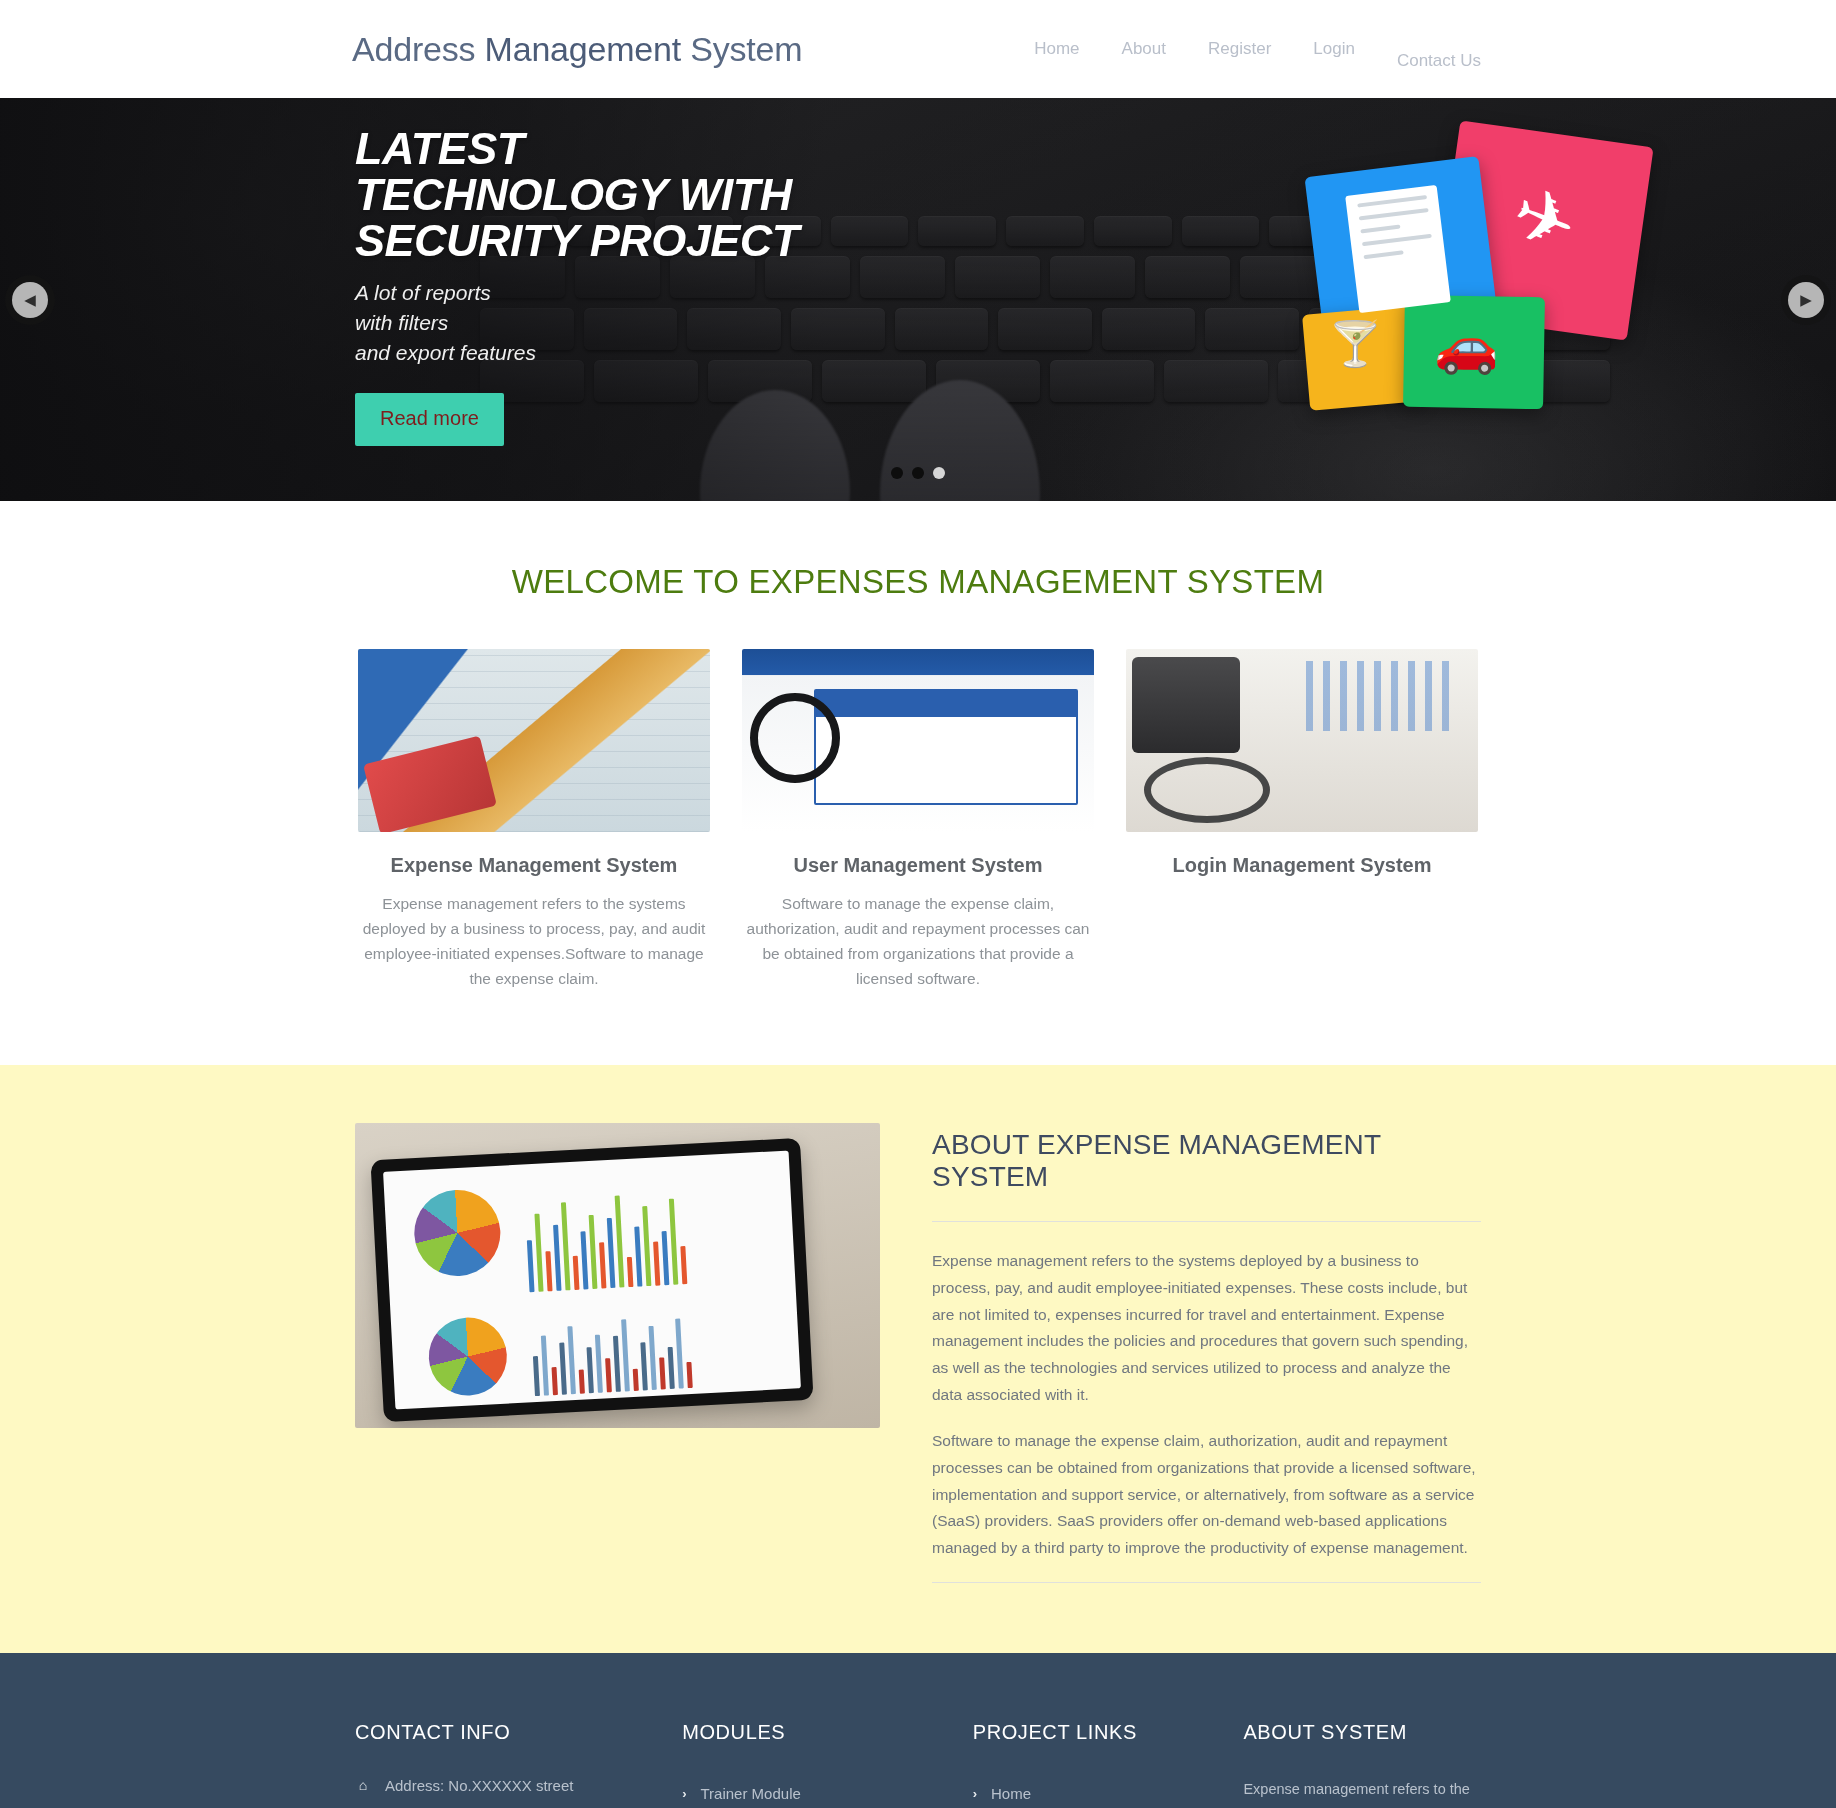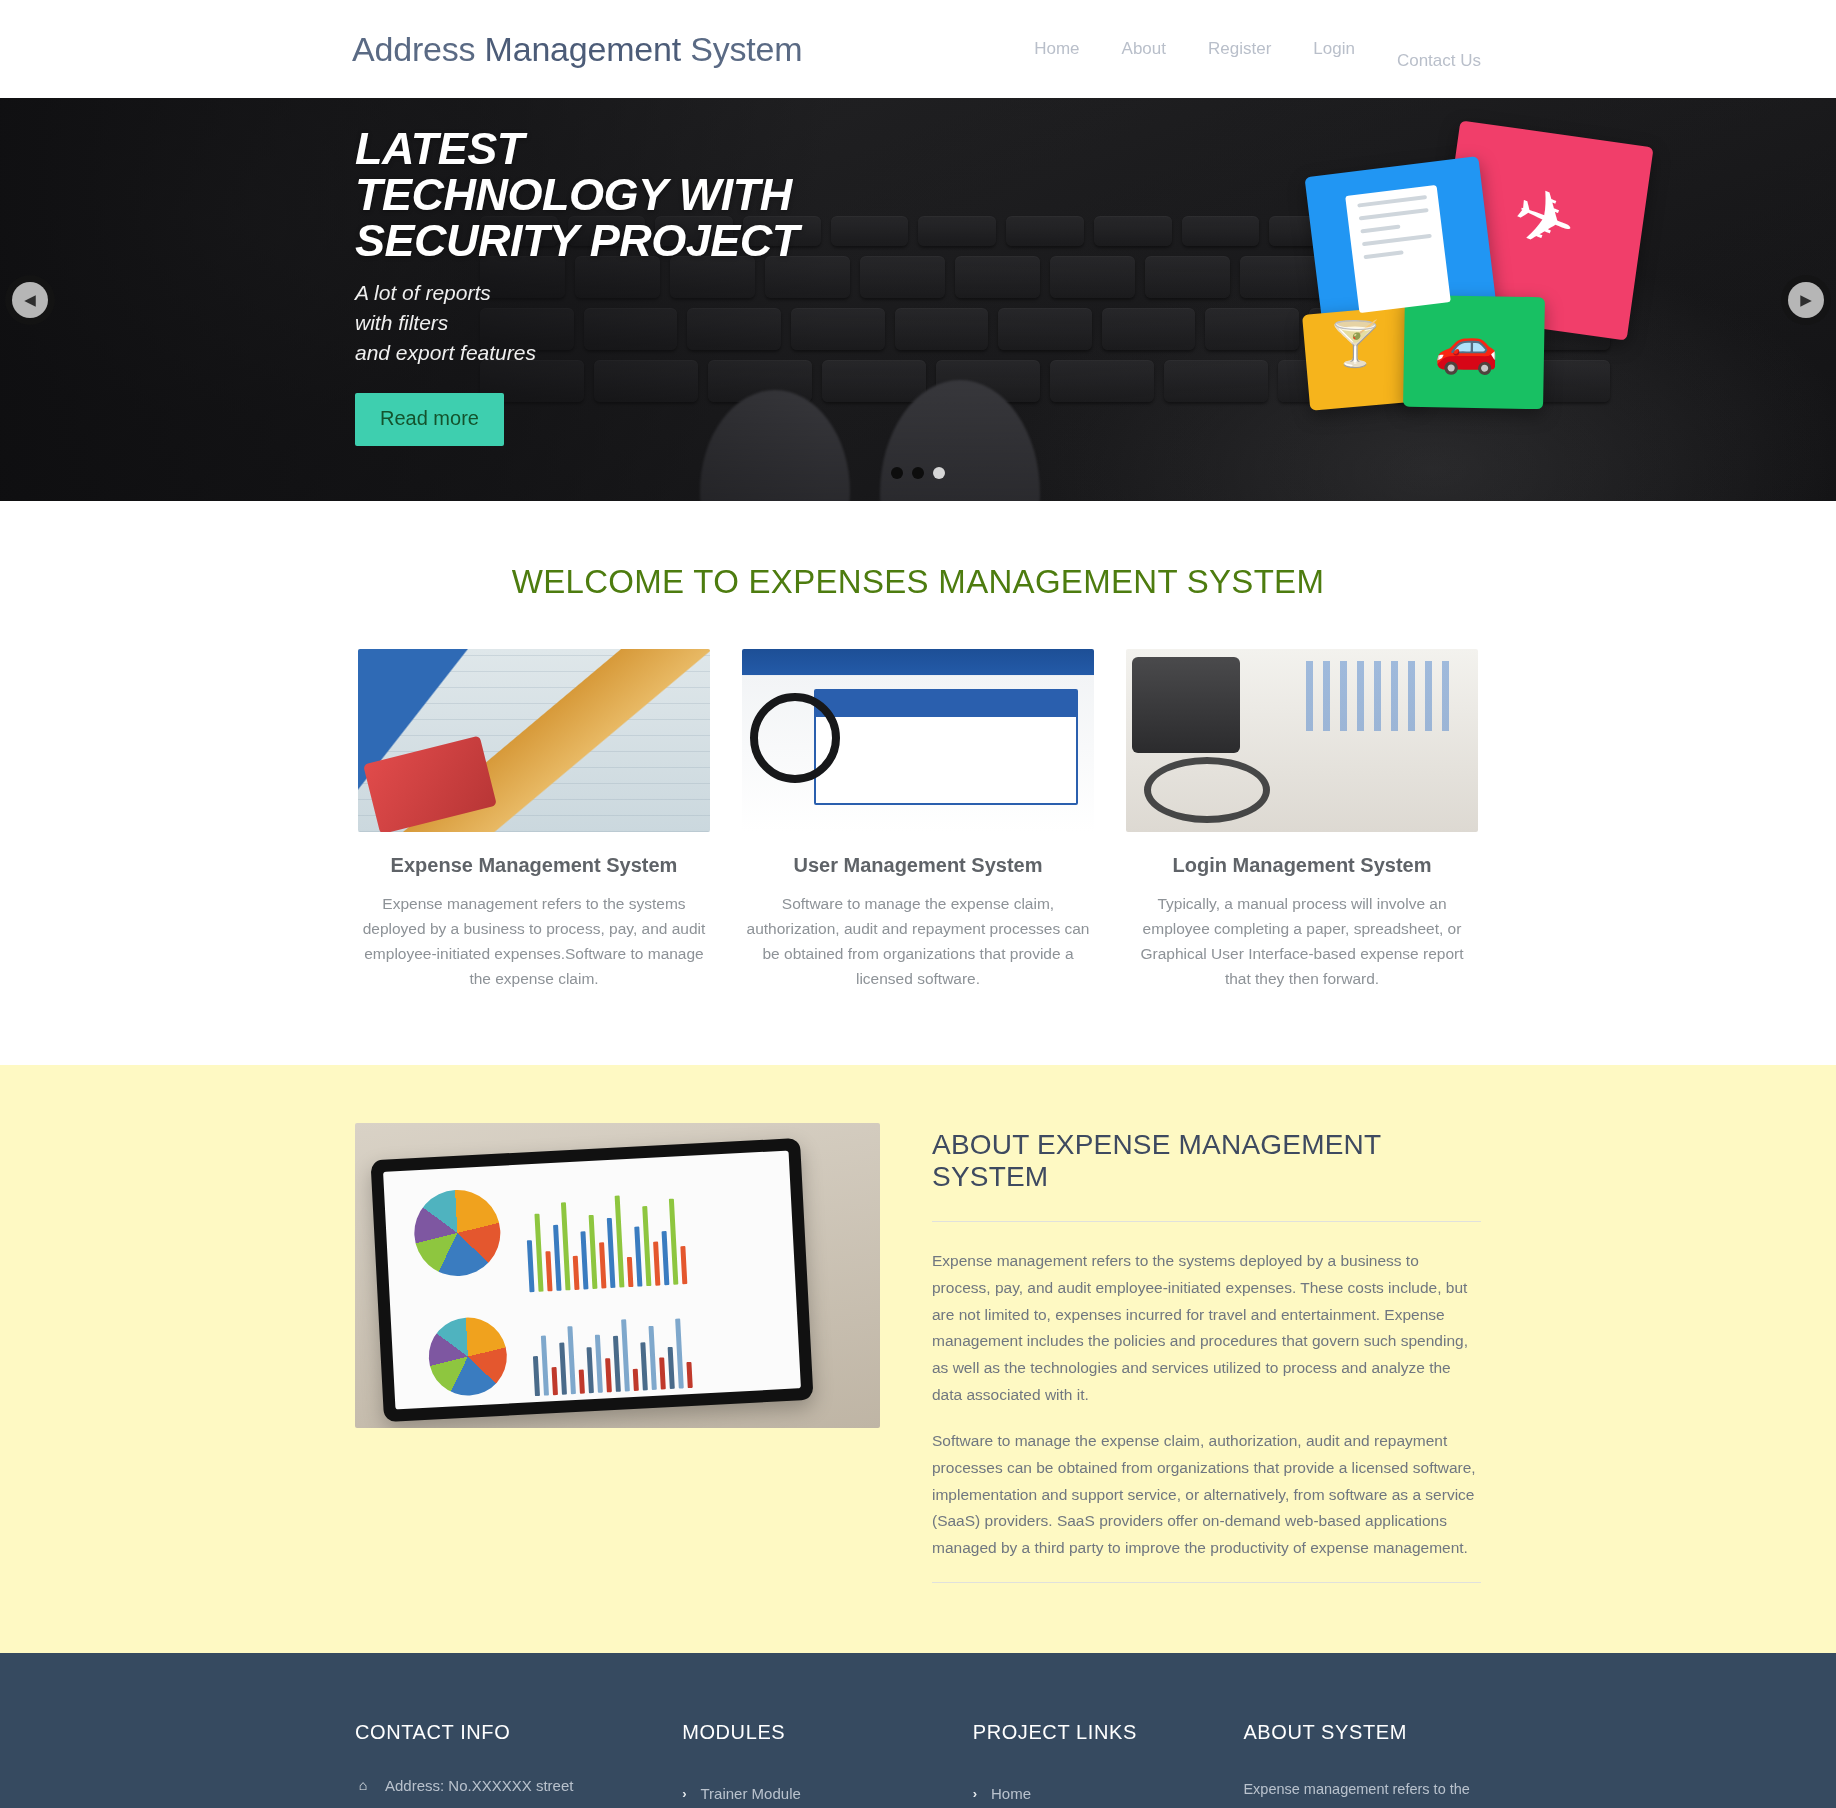--- a/index.html
+++ b/index.html
@@ -99,21 +99,21 @@
     color: #efefef;
     font-style: italic;
     font-size: 21px;
     line-height: 1.44;
     font-weight: 400;
   }
   .btn-readmore {
     display: inline-block;
     margin-top: 25px;
     background: #3ecfaf;
-    color: #14532d;
+    color: #7f1d1d;
     font-size: 20px;
     padding: 14px 25px 16px;
     border: none;
     border-radius: 2px;
     cursor: pointer;
     font-family: "Liberation Sans", sans-serif;
   }
   
   .slide-art { position: absolute; right: 200px; top: 30px; width: 330px; height: 330px; }
   .card-art { position: absolute; border-radius: 6px; box-shadow: 0 6px 18px rgba(0,0,0,.35); }
@@ -458,21 +458,20 @@
           </div>
         <h3 class="card-title">User Management System</h3>
         <p class="card-text">Software to manage the expense claim, authorization, audit and repayment processes can be obtained from organizations that provide a licensed software.</p>
       </div>
 
       <div class="card">
         <div class="card-img">
             <div class="ph3"></div>
           </div>
         <h3 class="card-title">Login Management System</h3>
-        <p class="card-text">Typically, a manual process will involve an employee completing a paper, spreadsheet, or Graphical User Interface-based expense report that they then forward.</p>
       </div>
 
     </div>
   </div>
 
   <div class="about">
     <div class="about-inner">
       <div class="about-img">
         <div class="tablet">
           <div class="screen">

